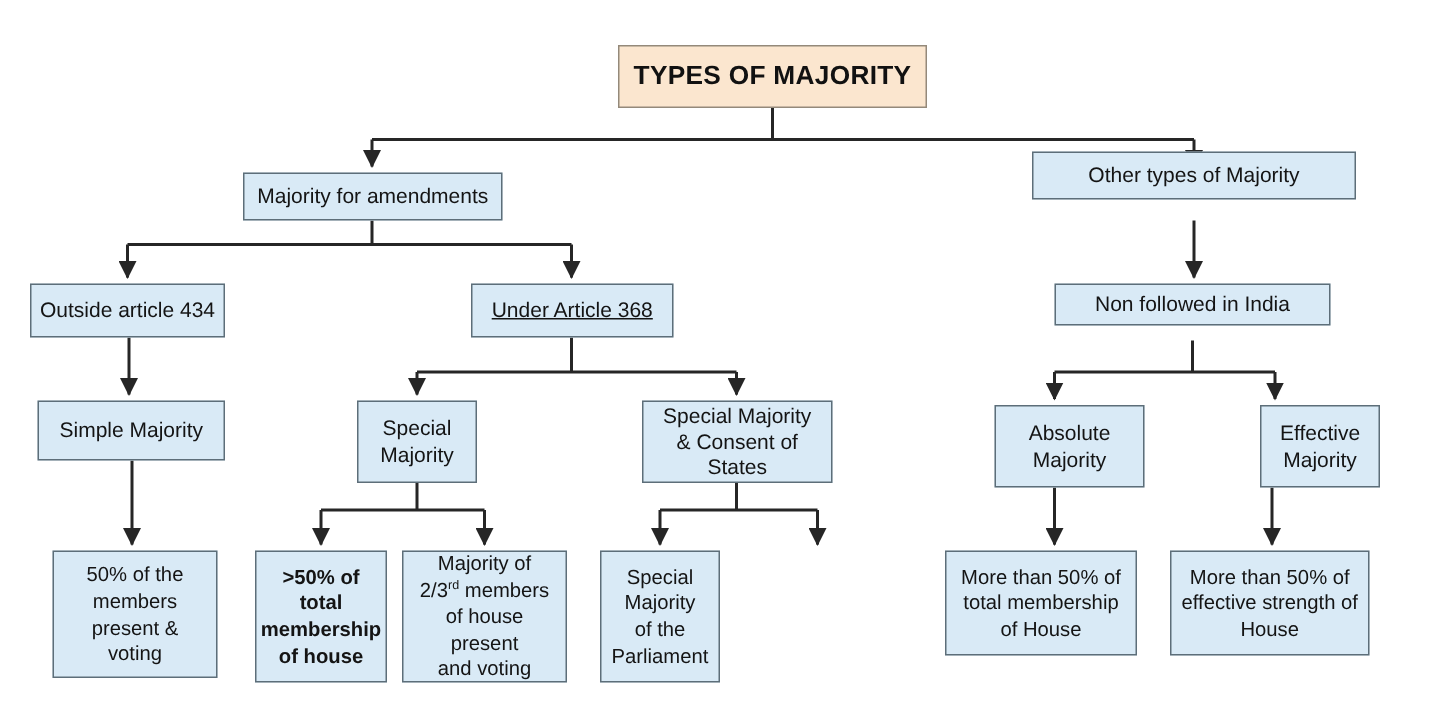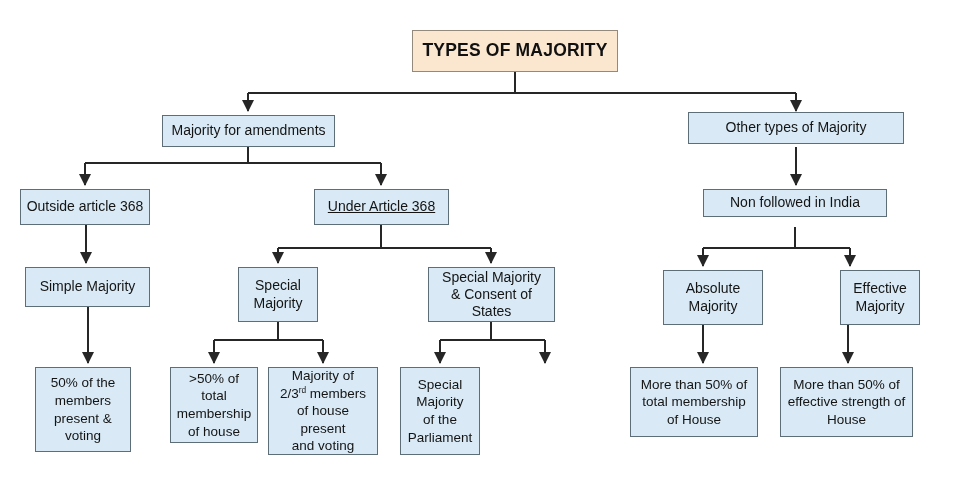--- a/index.html
+++ b/index.html
@@ -92,48 +92,48 @@
 
     <g>
       <path d="M848,325 L848,363" marker-end="url(#arr)"></path>
     </g>
   </svg>
 
   <div class="node" style="left:162px;top:115px;width:173px;height:32px;">Majority for amendments</div>
 
   <div class="node node--root" style="left:412px;top:30px;width:206px;height:42px;">TYPES OF MAJORITY</div>
 
-  <div class="node" style="left:688px;top:112px;width:216px;height:32px;">Other types of Majority</div>
+  <div class="node" style="left:688px;top:101px;width:216px;height:32px;">Other types of Majority</div>
 
-  <div class="node" style="left:20px;top:189px;width:130px;height:36px;">Outside article 368</div>
+  <div class="node" style="left:20px;top:189px;width:130px;height:36px;">Outside article 434</div>
 
   <div class="node" style="left:314px;top:189px;width:135px;height:36px;text-decoration:underline;">Under Article 368</div>
 
   <div class="node" style="left:703px;top:189px;width:184px;height:28px;">Non followed in India</div>
 
   <div class="node" style="left:25px;top:267px;width:125px;height:40px;">Simple Majority</div>
 
   <div class="node" style="left:238px;top:267px;width:80px;height:55px;">Special
 Majority</div>
 
   <div class="node" style="left:428px;top:267px;width:127px;height:55px;">Special Majority
 &amp; Consent of States</div>
 
   <div class="node" style="left:663px;top:270px;width:100px;height:55px;">Absolute
 Majority</div>
 
   <div class="node" style="left:808px;top:270px;width:80px;height:55px;margin-left:32px;">Effective
 Majority</div>
 
-  <div class="node node--small" style="left:35px;top:367px;width:96px;height:85px;">50% of the
+  <div class="node node--small" style="left:35px;top:367px;width:110px;height:85px;">50% of the
 members
 present &amp;
 voting</div>
 
-  <div class="node node--small" style="left:170px;top:367px;width:88px;height:76px;">&gt;50% of
+  <div class="node node--small" style="left:170px;top:367px;width:88px;height:88px;font-weight:bold;">&gt;50% of
 total
 membership
 of house</div>
 
   <div class="node node--small" style="left:268px;top:367px;width:110px;height:88px;">
     <span><span>Majority of
 2/3</span><span class="sup">rd</span><span> members
 of house present
 and voting</span></span>
   </div>

